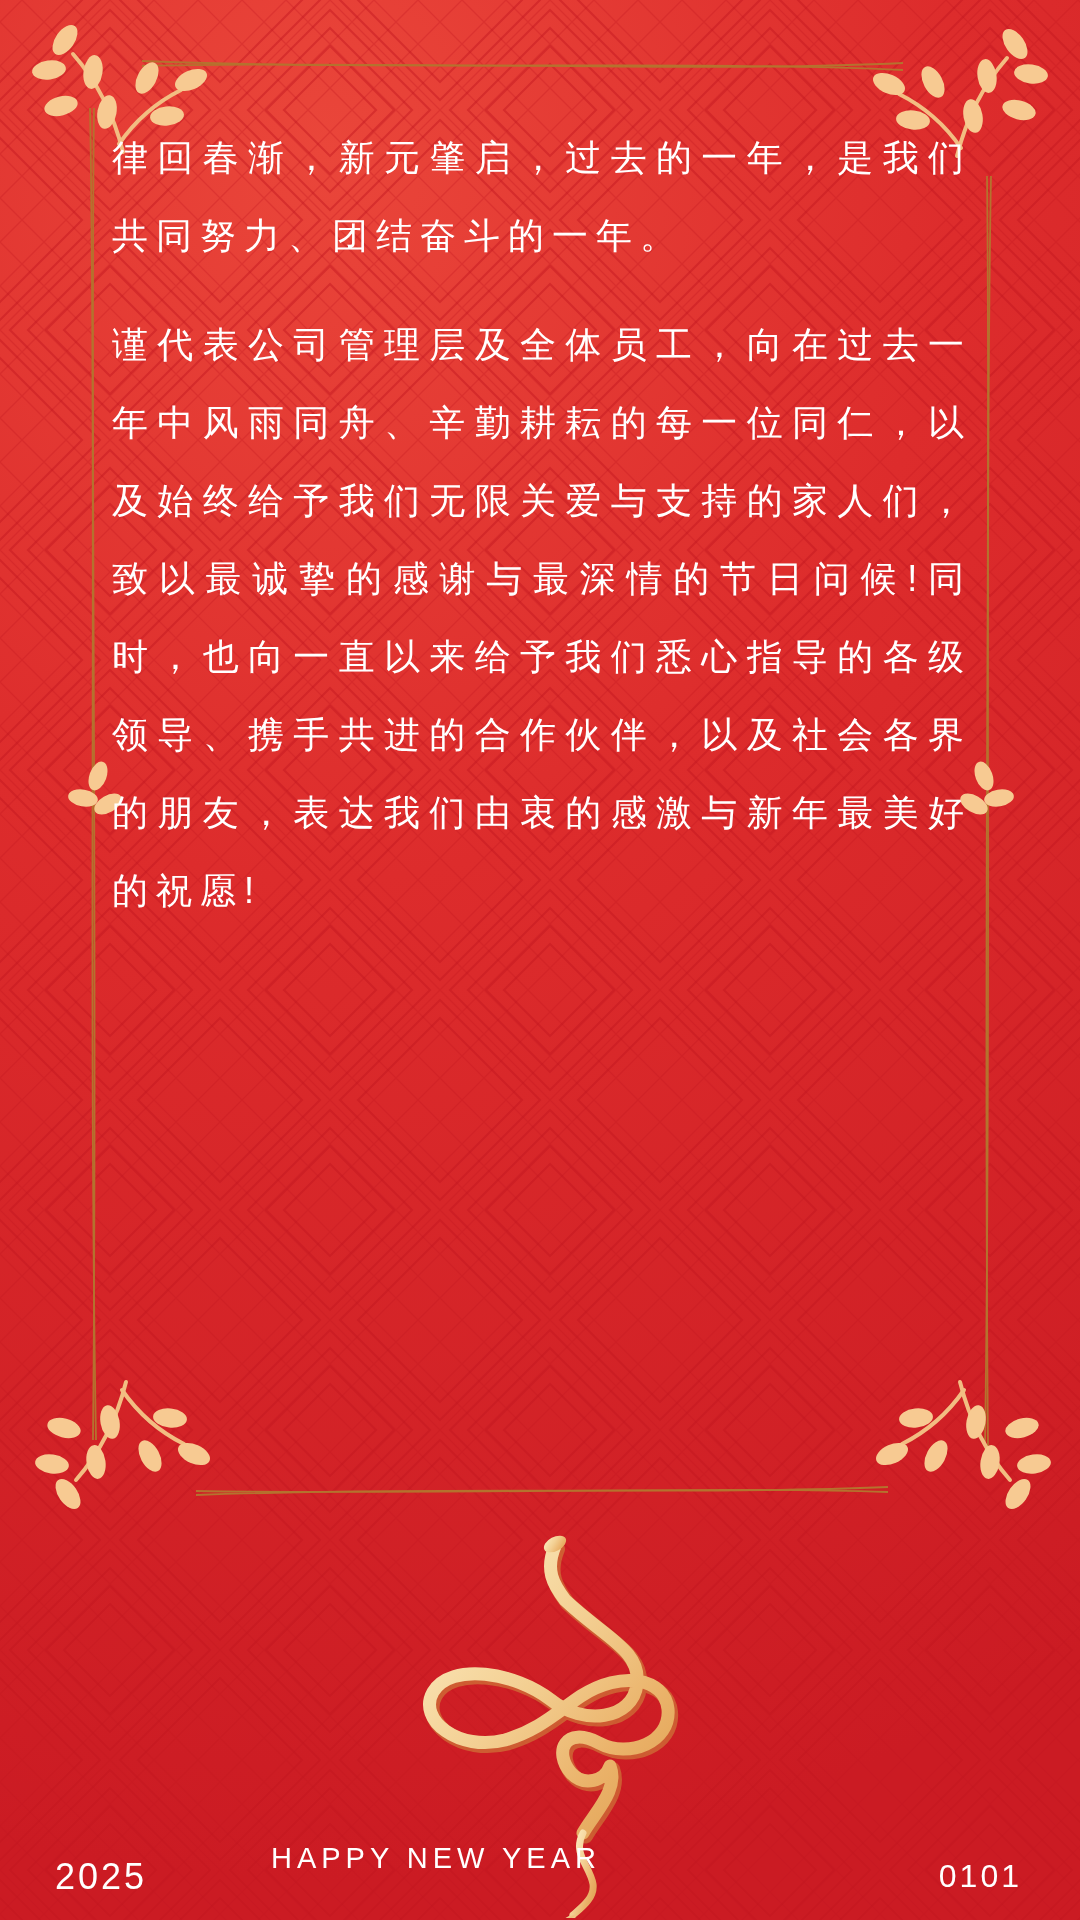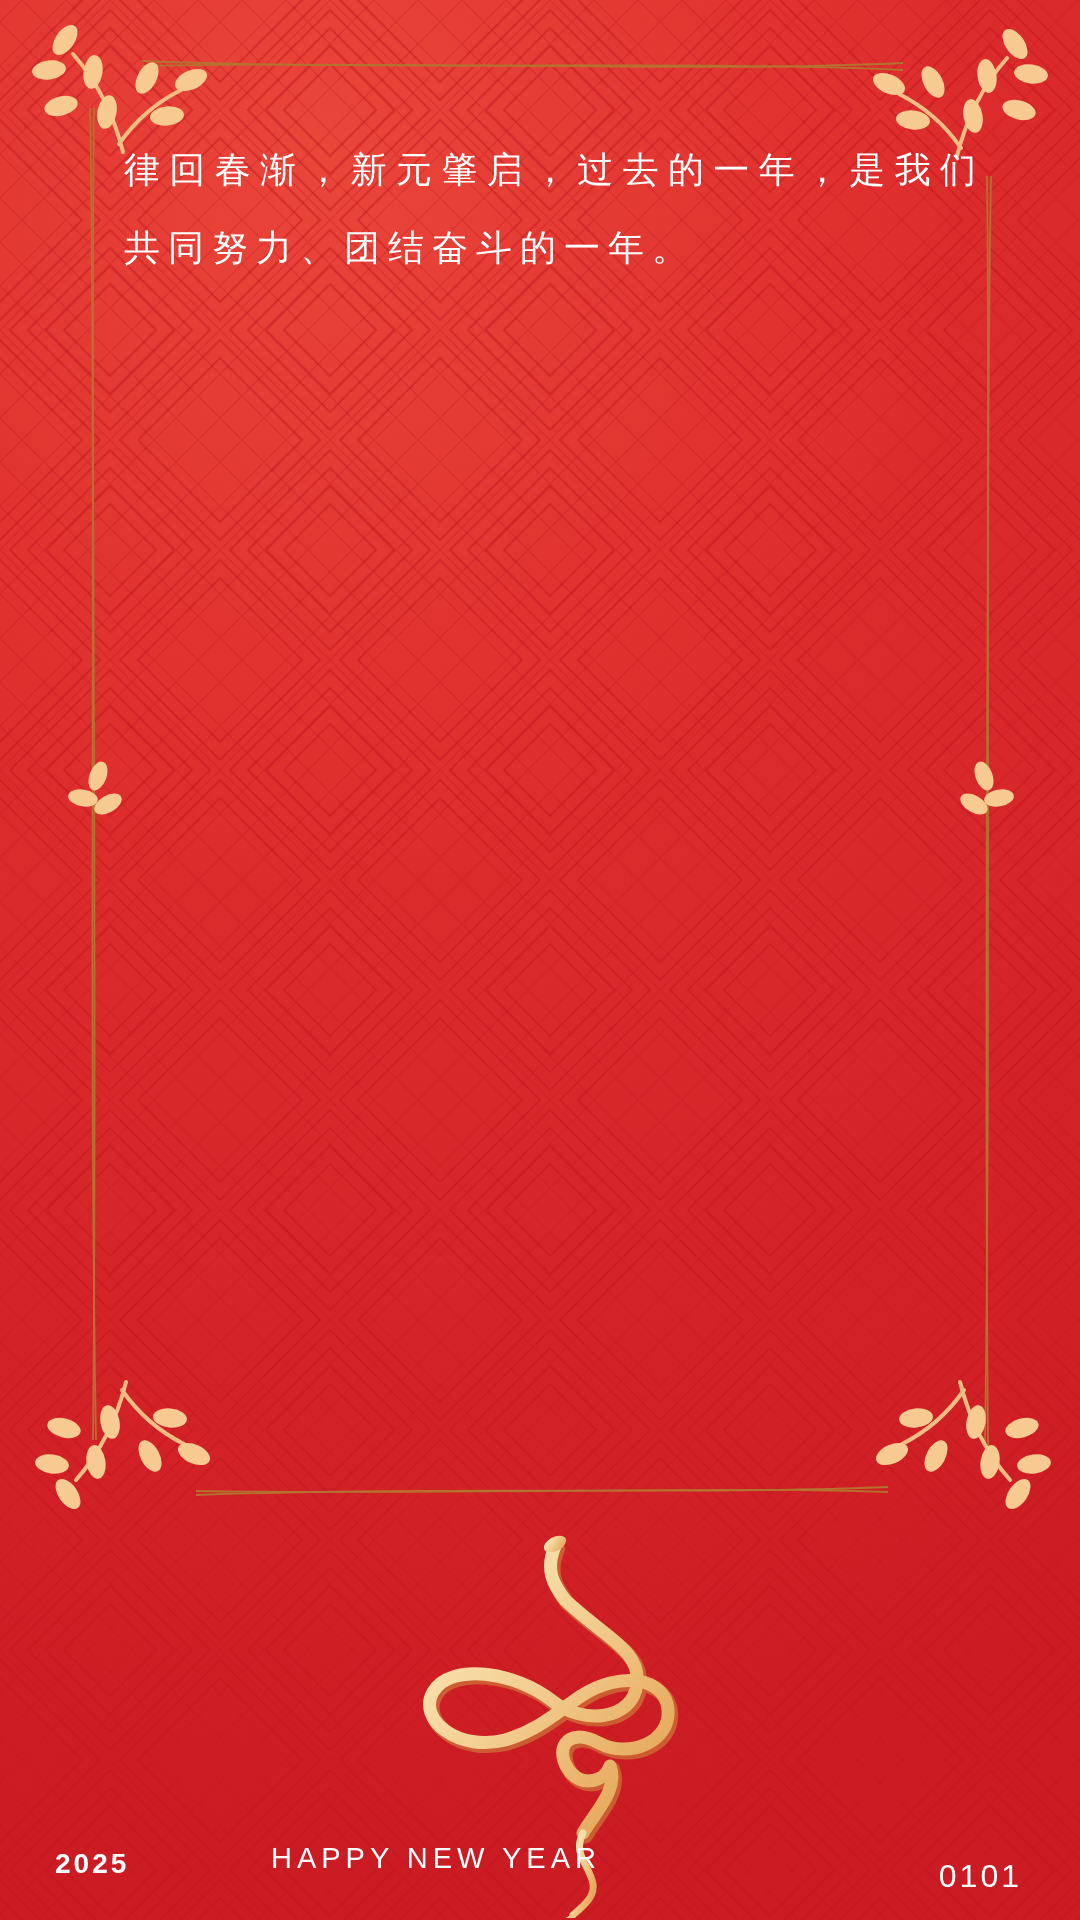--- a/index.html
+++ b/index.html
@@ -9,32 +9,32 @@
     overflow:hidden;
     background:radial-gradient(140% 90% at 30% 8%, #ea463a 0%, #dd2c2c 42%, #cb1b23 100%);
     font-family:"Liberation Sans","DejaVu Sans",sans-serif;
   }
   .layer{position:absolute;left:0;top:0;width:1080px;height:1920px;}
   .txt{
     position:absolute;left:112px;width:860px;
     color:#ffffff;
     font-size:36px;line-height:78px;letter-spacing:8px;
     text-align:justify;
-    margin:12px;
+    margin:0;
   }
   .p1{top:119px;}
   .p2{top:306px;}
   .p3{top:1094px;}
   .footer{
     position:absolute;left:0;top:1840px;width:1080px;height:44px;
     color:#ffffff;
   }
   .footer .year{
-    position:absolute;left:55px;top:8px;
-    font-size:28px;letter-spacing:3px;font-weight:700;
+    position:absolute;left:55px;top:16px;
+    font-size:36px;letter-spacing:3px;font-weight:400;
   }
   .footer .greet{
     position:absolute;left:0;top:2px;width:872px;
     text-align:center;font-size:29px;letter-spacing:5px;font-weight:400;
   }
   .footer .date{
     position:absolute;right:58px;top:18px;
     font-size:32px;letter-spacing:3px;font-weight:500;
   }
   .snake{position:absolute;left:405px;top:1528px;}
@@ -109,20 +109,21 @@
     <use href="#branch" transform="translate(35,22)"></use>
     <use href="#branch" transform="translate(1045,26) scale(-1,1)"></use>
     <use href="#branch" transform="translate(38,1512) scale(1,-1)"></use>
     <use href="#branch" transform="translate(1048,1512) scale(-1,-1)"></use>
 
     <use href="#trileaf" transform="translate(96,792)"></use>
     <use href="#trileaf" transform="translate(986,792) scale(-1,1)"></use>
   </svg>
 
   <p class="txt p1">律回春渐，新元肇启，过去的一年，是我们共同努力、团结奋斗的一年。</p>
+  <p class="txt p2">谨代表公司管理层及全体员工，向在过去一年中风雨同舟、辛勤耕耘的每一位同仁，以及始终给予我们无限关爱与支持的家人们，致以最诚挚的感谢与最深情的节日问候!同时，也向一直以来给予我们悉心指导的各级领导、携手共进的合作伙伴，以及社会各界的朋友，表达我们由衷的感激与新年最美好的祝愿!</p>
 
   <svg class="snake" width="340" height="390" viewBox="0 0 340 390">
     <defs>
       <linearGradient id="goldg" x1="0" y1="0" x2="1" y2="1">
         <stop offset="0" stop-color="#fdeec4"></stop>
         <stop offset="0.45" stop-color="#f3cf92"></stop>
         <stop offset="0.75" stop-color="#eab269"></stop>
         <stop offset="1" stop-color="#e09f51"></stop>
       </linearGradient>
     </defs>

